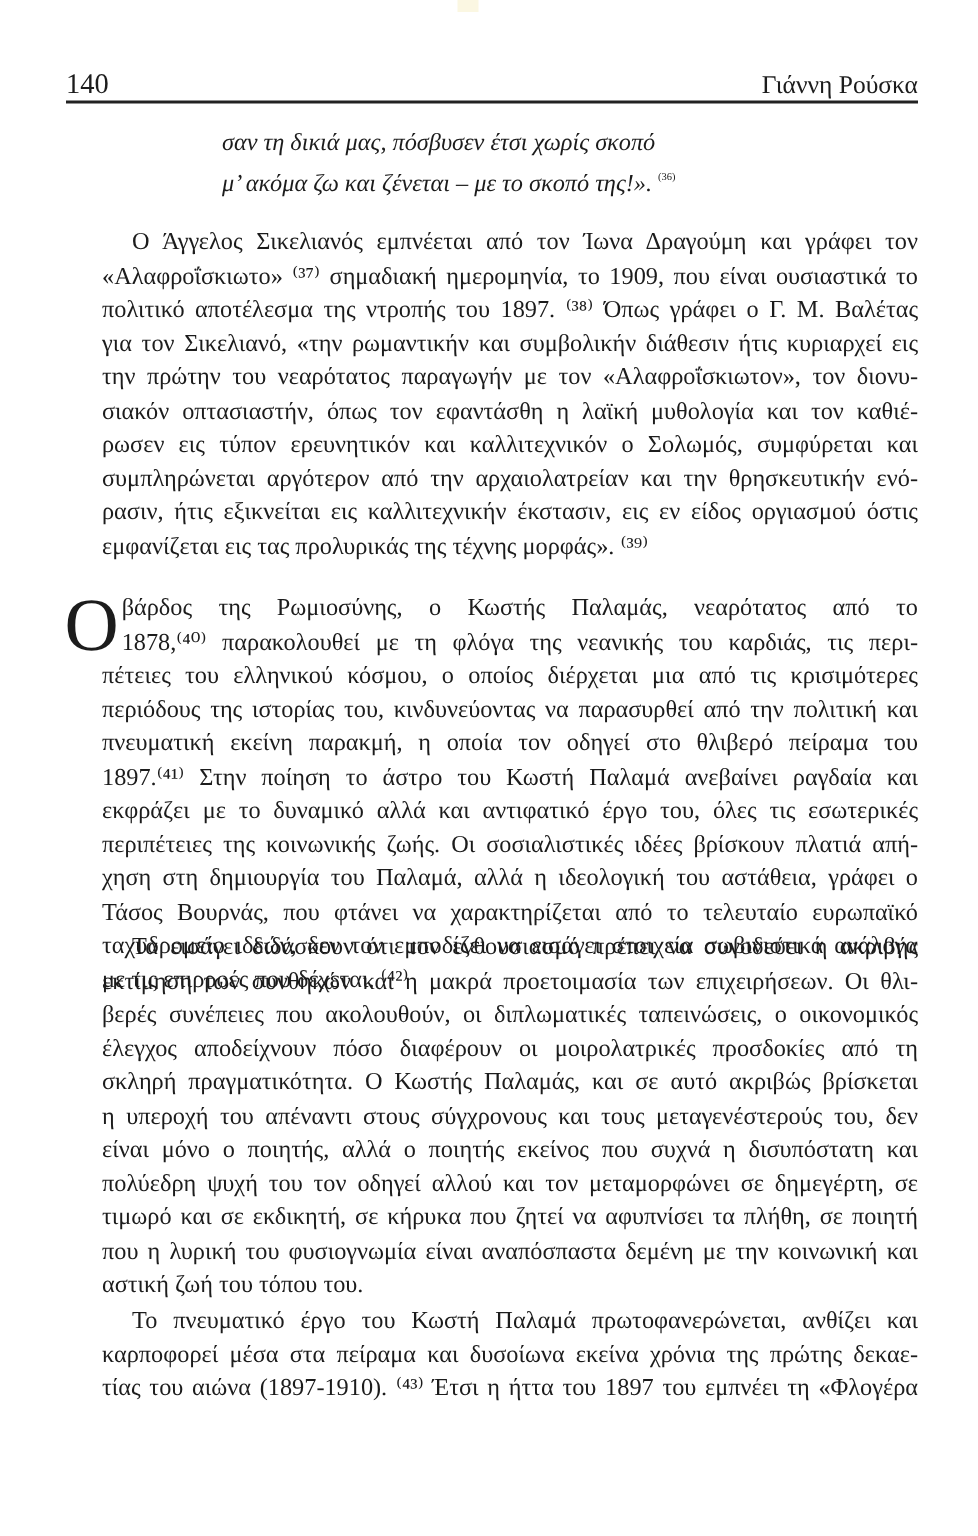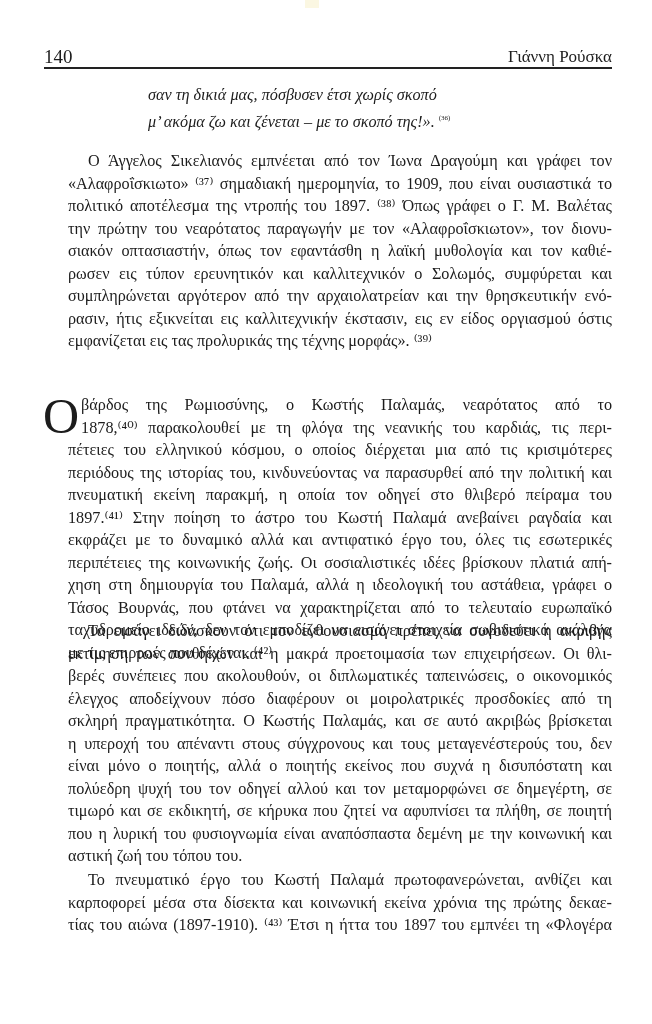--- a/index.html
+++ b/index.html
@@ -36,20 +36,21 @@
 
 <div class="verse">
   <div>σαν τη δικιά μας, πόσβυσεν έτσι χωρίς σκοπό</div>
   <div><span>μ’ ακόμα ζω και ζένεται – με το σκοπό της!».</span> <sup>(36)</sup></div>
 </div>
 
 <div class="text p1">
   <span class="line" style="text-indent:20px">Ο Άγγελος Σικελιανός εμπνέεται από τον Ίωνα Δραγούμη και γράφει τον</span>
   <span class="line">«Αλαφροΐσκιωτο» ⁽³⁷⁾ σημαδιακή ημερομηνία, το 1909, που είναι ουσιαστικά το</span>
   <span class="line">πολιτικό αποτέλεσμα της ντροπής του 1897. ⁽³⁸⁾ Όπως γράφει ο Γ. Μ. Βαλέτας</span>
+  <span class="line">για τον Σικελιανό, «την ρωμαντικήν και συμβολικήν διάθεσιν ήτις κυριαρχεί εις</span>
   <span class="line">την πρώτην του νεαρότατος παραγωγήν με τον «Αλαφροΐσκιωτον», τον διονυ-</span>
   <span class="line">σιακόν οπτασιαστήν, όπως τον εφαντάσθη η λαϊκή μυθολογία και τον καθιέ-</span>
   <span class="line">ρωσεν εις τύπον ερευνητικόν και καλλιτεχνικόν ο Σολωμός, συμφύρεται και</span>
   <span class="line">συμπληρώνεται αργότερον από την αρχαιολατρείαν και την θρησκευτικήν ενό-</span>
   <span class="line">ρασιν, ήτις εξικνείται εις καλλιτεχνικήν έκστασιν, εις εν είδος οργιασμού όστις</span>
   <span class="line last">εμφανίζεται εις τας προλυρικάς της τέχνης μορφάς». ⁽³⁹⁾</span>
 </div>
 
 <div class="text p2">
   <span class="dropcap">Ο</span>
@@ -76,15 +77,15 @@
   <span class="line">η υπεροχή του απέναντι στους σύγχρονους και τους μεταγενέστερούς του, δεν</span>
   <span class="line">είναι μόνο ο ποιητής, αλλά ο ποιητής εκείνος που συχνά η δισυπόστατη και</span>
   <span class="line">πολύεδρη ψυχή του τον οδηγεί αλλού και τον μεταμορφώνει σε δημεγέρτη, σε</span>
   <span class="line">τιμωρό και σε εκδικητή, σε κήρυκα που ζητεί να αφυπνίσει τα πλήθη, σε ποιητή</span>
   <span class="line">που η λυρική του φυσιογνωμία είναι αναπόσπαστα δεμένη με την κοινωνική και</span>
   <span class="line last">αστική ζωή του τόπου του.</span>
 </div>
 
 <div class="text p4">
   <span class="line" style="text-indent:20px">Το πνευματικό έργο του Κωστή Παλαμά πρωτοφανερώνεται, ανθίζει και</span>
-  <span class="line">καρποφορεί μέσα στα δίσεκτα και κοινωνική εκείνα χρόνια της πρώτης δεκαε-</span>
+  <span class="line">καρποφορεί μέσα στα πείραμα και δυσοίωνα εκείνα χρόνια της πρώτης δεκαε-</span>
   <span class="line">τίας του αιώνα (1897-1910). ⁽⁴³⁾ Έτσι η ήττα του 1897 του εμπνέει τη «Φλογέρα</span>
 </div>
 
 </body></html>

